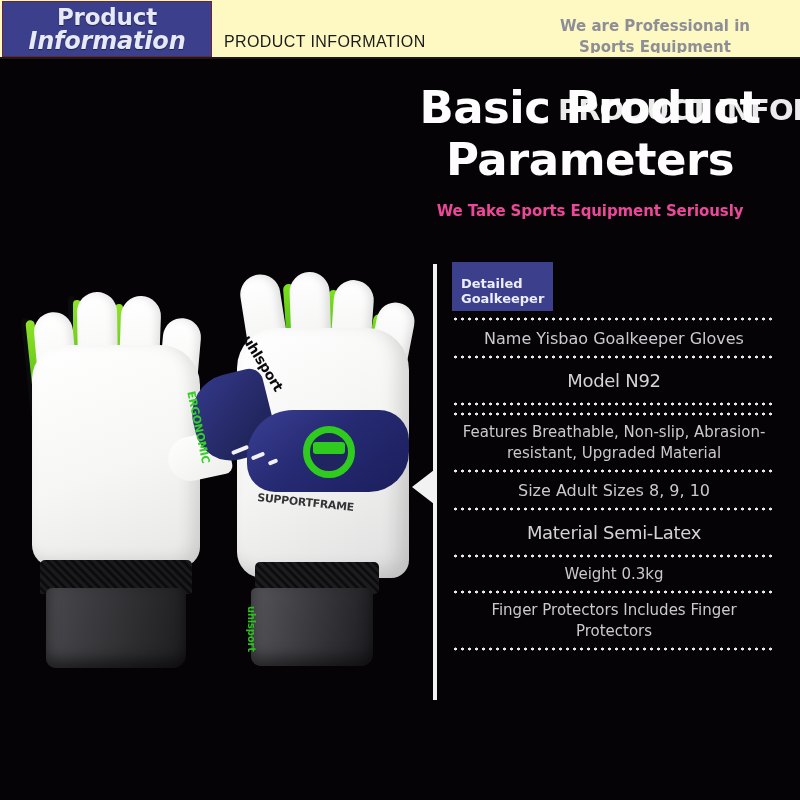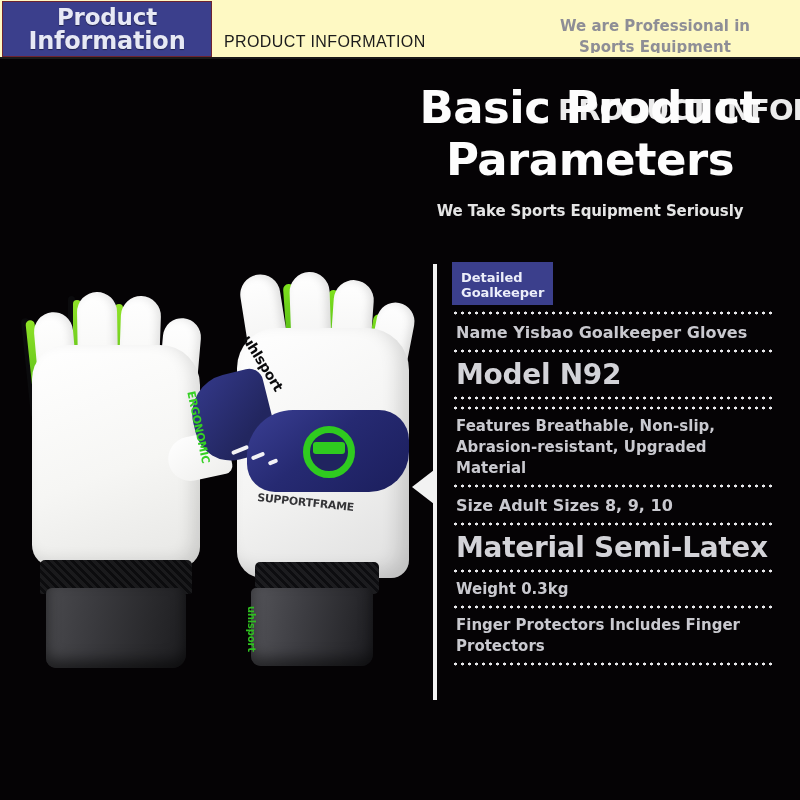--- a/index.html
+++ b/index.html
@@ -40,21 +40,21 @@
   .header-badge-line1,
   .header-badge-line2 {
     color: #e7e9f5;
     font-weight: bold;
     font-size: 23px;
     line-height: 24px;
     letter-spacing: -0.2px;
     white-space: nowrap;
     text-shadow: 0 1px 1px rgba(0,0,0,.45);
   }
-  .header-badge-line2 { font-size: 24px; }
+  .header-badge-line2 { font-size: 24px; font-style: italic; }
 
   .header-subtitle {
     position: absolute;
     left: 224px; top: 33px;
     color: #1c1c1c;
     font-size: 16px;
     letter-spacing: .4px;
     font-family: "Liberation Sans", sans-serif;
     white-space: nowrap;
   }
@@ -99,21 +99,21 @@
     font-size: 45px;
     font-weight: bold;
     line-height: 52px;
     letter-spacing: -0.5px;
   }
   .title-sub {
     position: absolute;
     left: 390px; top: 202px;
     width: 400px;
     text-align: center;
-    color: #e5e5e5;
+    color: #ec4899;
     font-size: 15px;
     font-weight: bold;
     letter-spacing: -0.1px;
   }
 
   
   .gloves {
     position: absolute;
     left: 0; top: 240px;
     width: 420px; height: 470px;
@@ -315,42 +315,43 @@
     left: 452px; top: 262px;
     width: 320px;
   }
   .spec-badge {
     display: inline-block;
     background: #3b3f8c;
     color: #eceefa;
     font-size: 13px;
     font-weight: bold;
     line-height: 15px;
-    padding: 8px 9px 5px 9px;
+    padding: 14px 9px 5px 9px;
     margin-bottom: 1px;
   }
   .spec-badge span { display: block; }
 
   .dotline {
     height: 4px;
     margin: 5px 0 6px 0;
     background-image: radial-gradient(circle, #e9e9ec 1.4px, transparent 1.6px);
     background-size: 7px 4px;
     background-repeat: repeat-x;
     background-position: left center;
   }
   .spec-row {
     color: #c9c9cf;
     font-size: 15px;
-    font-weight: bold;
+    font-weight: normal;
     line-height: 21px;
     padding-left: 4px;
+    text-align: center;
   }
   .spec-row.big {
-    font-size: 28px;
+    font-size: 18px;
     line-height: 32px;
     color: #d3d3d8;
     letter-spacing: -0.3px;
   }
   .spec-row.mid {
     font-size: 16px;
     line-height: 23px;
   }
 </style>
 </head>

